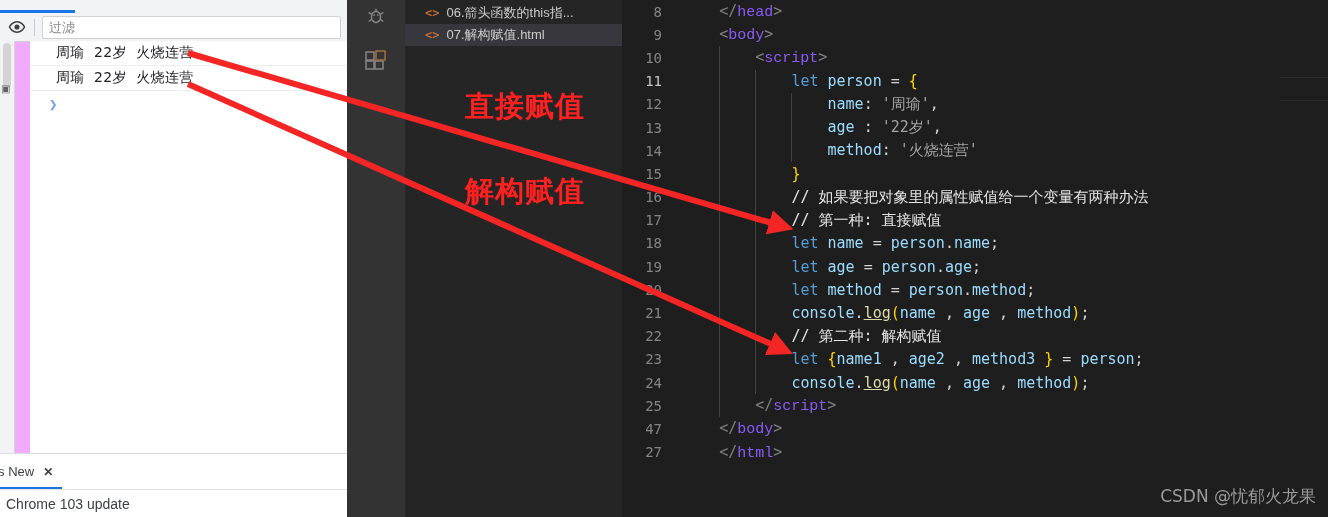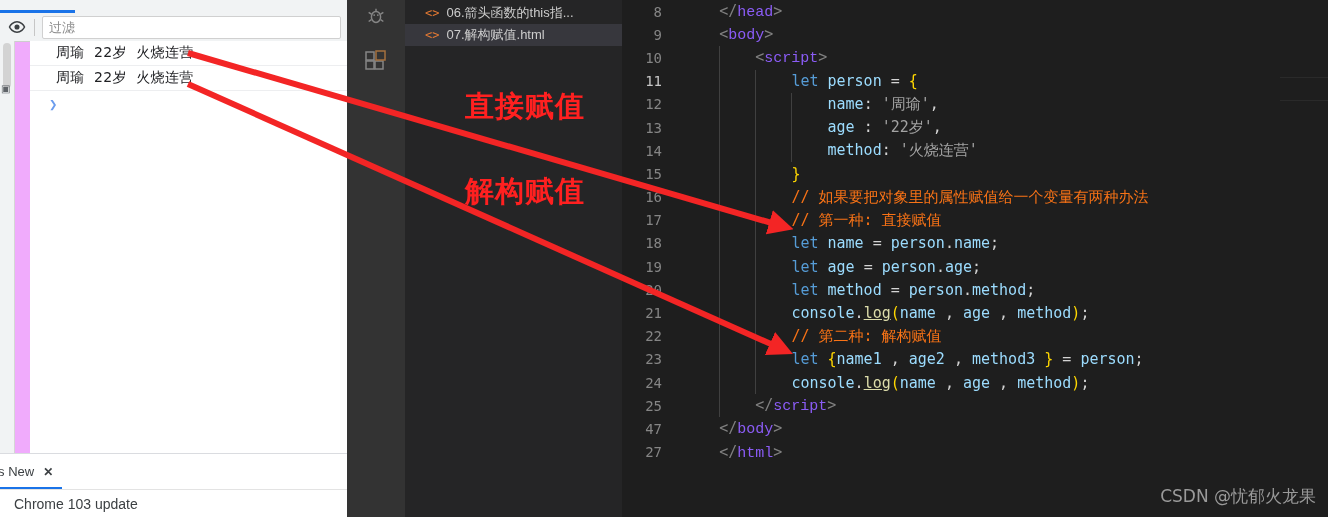--- a/index.html
+++ b/index.html
@@ -168,21 +168,21 @@
     background: #1a73e8;
   }
   #dt-status {
     position: absolute;
     left: 0; bottom: 0;
     width: 347px; height: 28px;
     background: #ffffff;
     border-top: 1px solid #e3e3e3;
     display: flex;
     align-items: center;
-    padding-left: 14px;
+    padding-left: 6px;
     box-sizing: border-box;
   }
   #dt-status .stext {
     font-size: 14px;
     color: #3c4043;
     font-family: "Liberation Sans", sans-serif;
   }
 
   
   #activitybar {
@@ -270,21 +270,21 @@
 
   
   .t-tag      { color: #8b5cf6; font-family: Liberation Mono, monospace; }
   .t-punct    { color: #808080; }
   .t-kw       { color: #569cd6; }
   .t-var      { color: #9cdcfe; }
   .t-op       { color: #d4d4d4; }
   .t-brace    { color: #ffd700; }
   .t-paren    { color: #ffd700; }
   .t-str      { color: #a3a3a3; }
-  .t-comment  { color: #f97316; }
+  .t-comment  { color: #e5e5e5; }
   .t-fn       { color: #dcdcaa; text-decoration: underline; }
   .t-plain    { color: #d4d4d4; }
 
   
   .iguide {
     position: absolute;
     top: 0; bottom: 0;
     width: 1px;
     background: #404040;
   }

